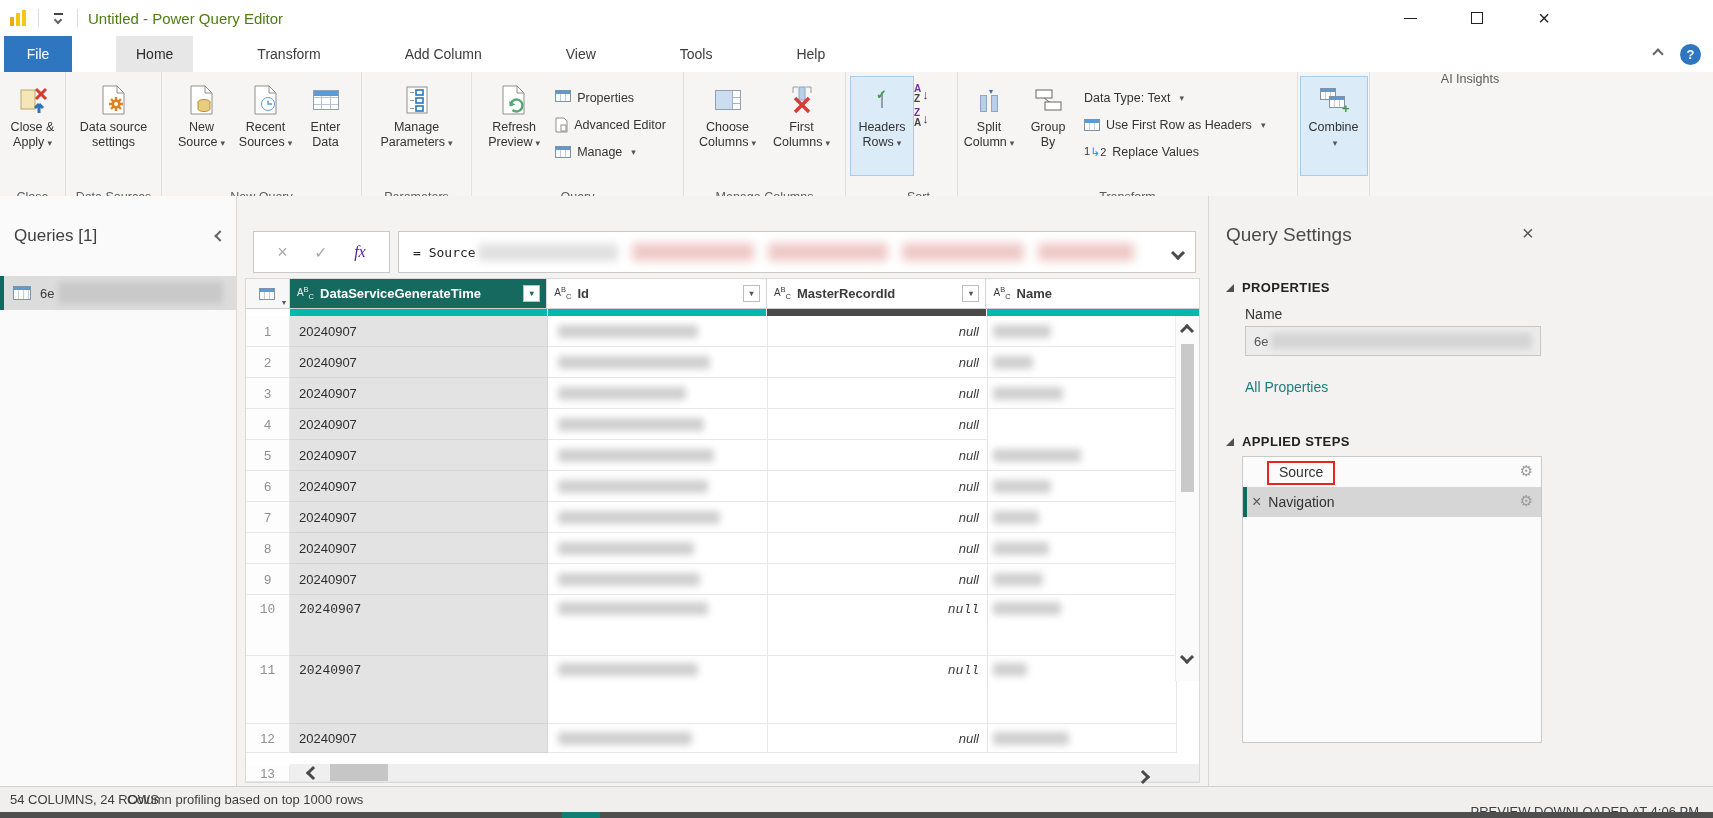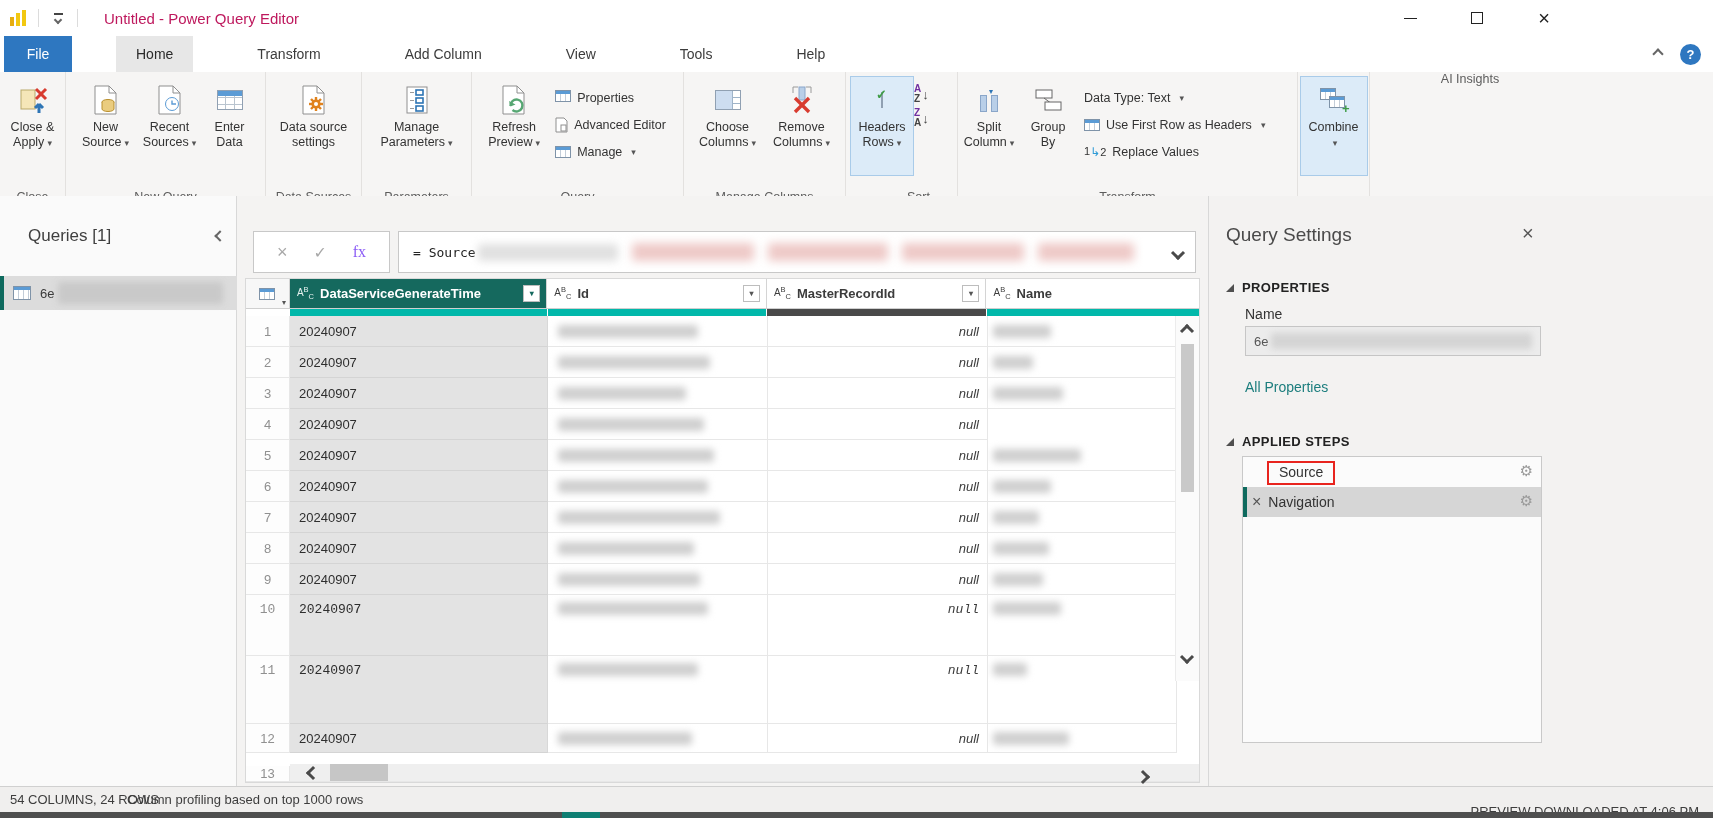--- a/index.html
+++ b/index.html
@@ -6,21 +6,21 @@
   html,body { width:1713px; height:818px; overflow:hidden; background:#fff;
     font-family:"Liberation Sans", sans-serif; color:#333; }
 
   
   .titlebar { position:absolute; left:0; top:0; width:1713px; height:36px; background:#fff;
     display:flex; align-items:center; }
   .titlebar .logo { margin-left:8px; }
   .tb-sep { width:1px; height:18px; background:#dcdcdc; margin:0 10px; }
   .qa { display:flex; flex-direction:column; align-items:center; width:18px; }
   .qa-line { width:9px; height:0; border-top:2px solid #444; margin-bottom:2px; }
-  .title-text { font-size:15px; color:#be185d; margin-left:16px; }
+  .title-text { font-size:15px; color:#4d7c0f; margin-left:0; }
   .winbtn { position:absolute; top:0; width:56px; height:36px; display:flex; align-items:center; justify-content:center; }
   .minbar { width:13px; border-top:1.6px solid #222; }
   .maxbox { width:12px; height:12px; border:1.4px solid #222; }
   .closex { font-size:20px; font-weight:300; color:#222; line-height:1; }
 
   
   .tabrow { position:absolute; left:0; top:36px; width:1713px; height:36px; background:#fff; display:flex; align-items:stretch; }
   .tab { display:flex; align-items:center; justify-content:center; font-size:14px; color:#3c3c3c; padding:0 20px;margin-left:44px; }
   .tab.file { background:#2e77c0; color:#fff; width:68px; margin-left:4px; padding:0; }
   .tab.active { background:#e7e7e7; color:#2b2b2b; }
@@ -81,33 +81,33 @@
   .rv .two { align-self:flex-end; }
   .rv .ra { color:#2e9bd6; font-size:12px; }
   .combo { position:relative; width:28px; height:26px; }
   .combo .mt.back { position:absolute; left:0; top:1px; }
   .combo .mt.front { position:absolute; left:9px; top:9px; }
   .combo .plus { position:absolute; right:-2px; bottom:-3px; color:#3f9c46; font-weight:bold; font-size:13px; }
 
   
   .center-bg { position:absolute; left:237px; top:196px; width:971px; height:590px; background:#f4f3f2; }
   .queries { position:absolute; left:0; top:196px; width:237px; height:590px; background:#fafafa; border-right:1px solid #d8d8d8; }
-  .queries-title { position:absolute; left:28px; top:30px; font-size:17px; color:#3f3f3f; }
+  .queries-title { position:absolute; left:14px; top:30px; font-size:17px; color:#3f3f3f; }
   .queries-collapse { position:absolute; right:12px; top:36px; }
   .query-item { position:absolute; left:0; top:80px; width:237px; height:34px; background:#dcdcdc; display:flex; align-items:center; }
   .query-item .accent { width:4px; height:100%; background:#0e6a5e; margin-right:9px; }
   .query-item .qname { font-size:13px; color:#3a3a3a; margin-left:9px; }
   .query-item .blurfill { flex:1; height:22px; background:#c9c9c9; filter:blur(3px); margin:0 14px 0 4px; border-radius:2px; }
 
   
   .fxbtns { position:absolute; left:253px; top:231px; width:137px; height:42px; background:#fff; border:1px solid #c8c8c8;
     display:flex; align-items:center; justify-content:space-around; padding:0 10px; }
   .fxbtns .xg { color:#a8a8a8; font-size:18px; font-weight:400; }
   .fxbtns .ck { color:#a8a8a8; font-size:16px; }
-  .fxbtns .fxg { font-family:"Liberation Serif", serif; font-size:16px; color:#8b5cf6; }
+  .fxbtns .fxg { font-family:"Liberation Serif", serif; font-style:italic; font-size:16px; color:#4c1d95; }
   .fxinput { position:absolute; left:398px; top:231px; width:798px; height:42px; background:#fff; border:1px solid #c8c8c8;
     display:flex; align-items:center; padding-left:14px; }
   .fxinput .code { font-family:"DejaVu Sans Mono", monospace; font-size:13px; color:#222; white-space:pre; }
   .sm-gray { background:#e0e0e0; filter:blur(4px); height:17px; border-radius:3px; }
   .sm-pink { background:#eec9c7; filter:blur(5px); height:18px; border-radius:3px; }
   .fx-dd { position:absolute; right:12px; top:16px; }
 
   
   .grid { position:absolute; left:245px; top:278px; width:955px; background:#fff; border:1px solid #d9d9d9; }
   .g-header { display:flex; height:30px; border-bottom:1px solid #cfcfcf; }
@@ -225,57 +225,20 @@
             <path d="M21 28 v-9 m0 0 l-4 4 m4 -4 l4 4" stroke="#2e75b5" stroke-width="3" fill="none"></path>
           </svg>
         </div>
         <span>Close &amp;</span>
         <span><span>Apply</span><span class="caret">▾</span></span>
       </div>
     </div>
     <div class="grp-label">Close</div>
   </div>
 
-  <div class="grp" style="width:200px;">
-    <div class="grp-body">
-      <div class="bigbtn">
-        <div class="ic">
-          <svg width="28" height="30" viewBox="0 0 28 30">
-            <path d="M3 1 h14 l7 7 v21 h-21 z" fill="#fff" stroke="#8f8f8f"></path>
-            <path d="M17 1 v7 h7" fill="none" stroke="#8f8f8f"></path>
-            <ellipse cx="16" cy="17" rx="6" ry="2.5" fill="#eacc7f" stroke="#b98f2e"></ellipse>
-            <path d="M10 17 v7 a6 2.5 0 0 0 12 0 v-7" fill="#eacc7f" stroke="#b98f2e"></path>
-          </svg>
-        </div>
-        <span>New</span>
-        <span><span>Source</span><span class="caret">▾</span></span>
-      </div>
-      <div class="bigbtn">
-        <div class="ic">
-          <svg width="28" height="30" viewBox="0 0 28 30">
-            <path d="M3 1 h14 l7 7 v21 h-21 z" fill="#fff" stroke="#8f8f8f"></path>
-            <path d="M17 1 v7 h7" fill="none" stroke="#8f8f8f"></path>
-            <circle cx="16" cy="19" r="6.5" fill="#fff" stroke="#5b9bd5"></circle>
-            <path d="M16 15.5 v3.5 h4" stroke="#5b9bd5" fill="none" stroke-width="1.4"></path>
-          </svg>
-        </div>
-        <span>Recent</span>
-        <span><span>Sources</span><span class="caret">▾</span></span>
-      </div>
-      <div class="bigbtn" style="width:56px;">
-        <div class="ic">
-            <div class="icon-table"></div>
-          </div>
-        <span>Enter</span>
-        <span>Data</span>
-      </div>
-    </div>
-    <div class="grp-label">New Query</div>
-  </div>
-
   <div class="grp" style="width:96px;">
     <div class="grp-body">
       <div class="bigbtn" style="width:88px;">
         <div class="ic">
           <svg width="28" height="30" viewBox="0 0 28 30">
             <path d="M3 1 h14 l7 7 v21 h-21 z" fill="#fff" stroke="#8f8f8f"></path>
             <path d="M17 1 v7 h7" fill="none" stroke="#8f8f8f"></path>
             <g stroke="#e0821d" stroke-width="2.4">
               <line x1="16" y1="12" x2="16" y2="26"></line>
               <line x1="9" y1="19" x2="23" y2="19"></line>
@@ -284,20 +247,57 @@
             </g>
             <circle cx="16" cy="19" r="4.6" fill="#e0821d"></circle>
             <circle cx="16" cy="19" r="2" fill="#fff"></circle>
           </svg>
         </div>
         <span>Data source</span>
         <span>settings</span>
       </div>
     </div>
     <div class="grp-label">Data Sources</div>
+  </div>
+
+  <div class="grp" style="width:200px;">
+    <div class="grp-body">
+      <div class="bigbtn">
+        <div class="ic">
+          <svg width="28" height="30" viewBox="0 0 28 30">
+            <path d="M3 1 h14 l7 7 v21 h-21 z" fill="#fff" stroke="#8f8f8f"></path>
+            <path d="M17 1 v7 h7" fill="none" stroke="#8f8f8f"></path>
+            <ellipse cx="16" cy="17" rx="6" ry="2.5" fill="#eacc7f" stroke="#b98f2e"></ellipse>
+            <path d="M10 17 v7 a6 2.5 0 0 0 12 0 v-7" fill="#eacc7f" stroke="#b98f2e"></path>
+          </svg>
+        </div>
+        <span>New</span>
+        <span><span>Source</span><span class="caret">▾</span></span>
+      </div>
+      <div class="bigbtn">
+        <div class="ic">
+          <svg width="28" height="30" viewBox="0 0 28 30">
+            <path d="M3 1 h14 l7 7 v21 h-21 z" fill="#fff" stroke="#8f8f8f"></path>
+            <path d="M17 1 v7 h7" fill="none" stroke="#8f8f8f"></path>
+            <circle cx="16" cy="19" r="6.5" fill="#fff" stroke="#5b9bd5"></circle>
+            <path d="M16 15.5 v3.5 h4" stroke="#5b9bd5" fill="none" stroke-width="1.4"></path>
+          </svg>
+        </div>
+        <span>Recent</span>
+        <span><span>Sources</span><span class="caret">▾</span></span>
+      </div>
+      <div class="bigbtn" style="width:56px;">
+        <div class="ic">
+            <div class="icon-table"></div>
+          </div>
+        <span>Enter</span>
+        <span>Data</span>
+      </div>
+    </div>
+    <div class="grp-label">New Query</div>
   </div>
 
   <div class="grp" style="width:110px;">
     <div class="grp-body">
       <div class="bigbtn" style="width:96px;">
         <div class="ic">
           <svg width="26" height="30" viewBox="0 0 26 30">
             <rect x="3" y="2" width="20" height="26" fill="#fff" stroke="#8f8f8f"></rect>
             <g fill="#fff" stroke="#2e75b5" stroke-width="1.6">
               <rect x="12" y="5" width="7" height="5"></rect>
@@ -365,21 +365,21 @@
       </div>
       <div class="bigbtn" style="width:74px;">
         <div class="ic">
           <svg width="28" height="30" viewBox="0 0 28 30">
             <path d="M5 2 v6 M5 2 h5 M23 2 v6 M23 2 h-5" stroke="#9a9a9a" fill="none"></path>
             <rect x="11" y="2" width="6" height="13" fill="#b9cfe8" stroke="#8aa6c9"></rect>
             <line x1="7" y1="13" x2="21" y2="27" stroke="#d83b2f" stroke-width="3.4"></line>
             <line x1="21" y1="13" x2="7" y2="27" stroke="#d83b2f" stroke-width="3.4"></line>
           </svg>
         </div>
-        <span>Remove</span>
+        <span>First</span>
         <span><span>Columns</span><span class="caret">▾</span></span>
       </div>
     </div>
     <div class="grp-label">Manage Columns</div>
   </div>
 
   <div class="grp" style="width:112px;">
     <div class="grp-body" style="justify-content:flex-start;padding-left:4px;">
       <div class="bigbtn hl">
         <div class="ic">

